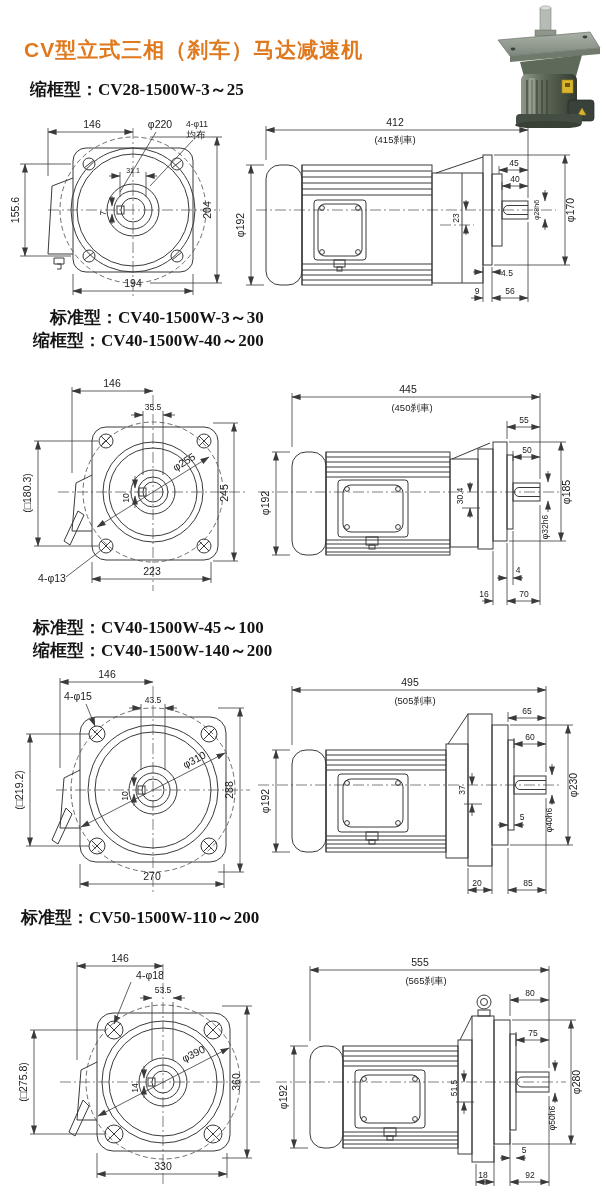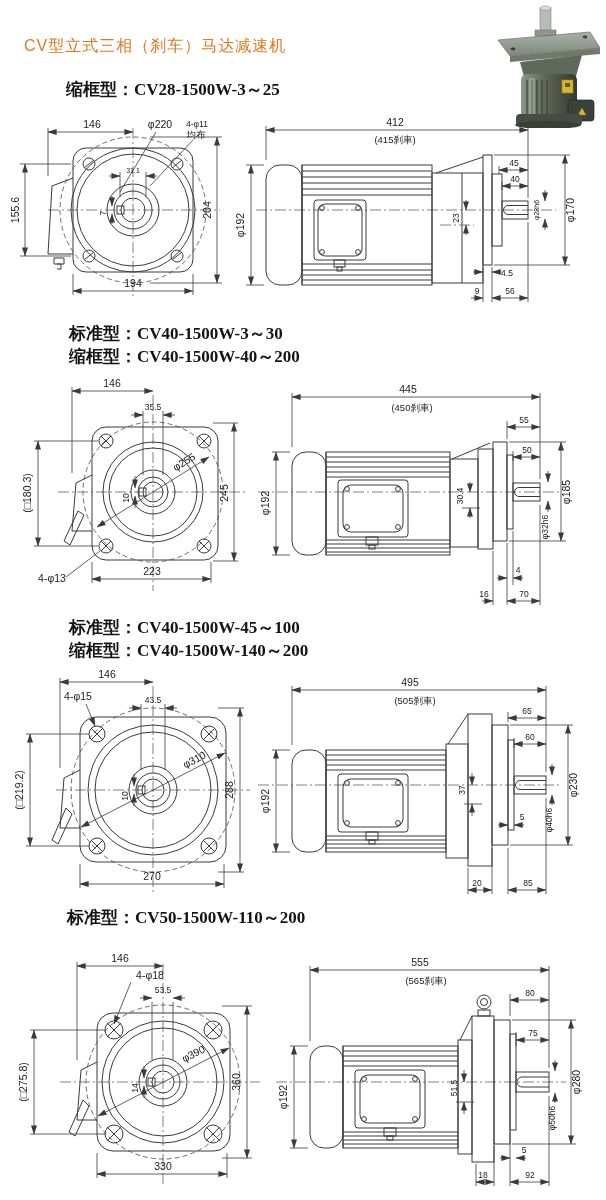--- a/index.html
+++ b/index.html
@@ -1,21 +1,21 @@
 <!DOCTYPE html>
 <html><head>
 <meta charset="utf-8">
 <style>
   html,body{margin:0;padding:0;background:#fff;}
   #page{position:relative;width:606px;height:1200px;background:#fff;overflow:hidden;
         font-family:"Liberation Sans",sans-serif;}
-  .title{position:absolute;left:24px;top:36px;font-size:16px;font-weight:normal;
+  .title{position:absolute;left:24px;top:36px;font-size:21px;font-weight:bold;
          letter-spacing:1px;color:#e0791e;font-family:"Liberation Sans",sans-serif;}
   .model-line{font-size:17px;font-weight:bold;color:#141414;line-height:23px;
-         font-family:"Liberation Serif",serif;white-space:nowrap;margin-left:36px;}
+         font-family:"Liberation Serif",serif;white-space:nowrap;}
   .mblock{position:absolute;}
   svg{position:absolute;left:0;}
   svg text{font-family:"Liberation Sans",sans-serif;fill:#1a1a1a;font-size:10.5px;text-anchor:middle;}
   text.sm{font-size:8.5px;}  text.xs{font-size:7px;}
   text.cn{font-size:9.5px;}
   .s{stroke:#3a3a3a;stroke-width:1;fill:none;}
   .dim{stroke:#3a3a3a;stroke-width:.8;fill:none;}
   .cl{stroke:#4a4a4a;stroke-width:.7;fill:none;stroke-dasharray:11 3 2 3;}
   .dsh{stroke:#4a4a4a;stroke-width:.8;fill:none;stroke-dasharray:5 3;}
 </style>
@@ -201,21 +201,21 @@
       <line class="dim" x1="502" y1="160" x2="492" y2="160" marker-end="url(#ae)"></line>
       <text class="sm" x="507" y="164">4.5</text>
       <line class="dim" x1="471" y1="186" x2="483" y2="186" marker-end="url(#ae)"></line>
       <text class="sm" x="477" y="182">9</text>
       <line class="dim" x1="492" y1="186" x2="528" y2="186" marker-start="url(#as)" marker-end="url(#ae)"></line>
       <line class="dim" x1="528" y1="110" x2="528" y2="190"></line>
       <text class="sm" x="510" y="182">56</text>
     </g>
   </svg>
 
-  <div class="mblock" style="left:33px;top:322px;">
+  <div class="mblock" style="left:33px;top:306px;text-align:right;">
     <div class="model-line">标准型：CV40-1500W-3～30</div>
     <div class="model-line">缩框型：CV40-1500W-40～200</div>
   </div>
 
   <svg style="top:365px;" width="606" height="250" viewBox="0 0 606 250">
     <g>
       <line class="cl" x1="153" y1="30" x2="153" y2="226"></line>
       <line class="cl" x1="58" y1="127" x2="246" y2="127"></line>
       <rect class="s" x="92" y="62" width="126" height="133" rx="14"></rect>
       <circle class="dsh" cx="153" cy="127" r="70"></circle>
@@ -476,21 +476,21 @@
       <line class="dim" x1="492" y1="186" x2="492" y2="232"></line>
       <line class="dim" x1="468" y1="228" x2="492" y2="228" marker-start="url(#as)" marker-end="url(#ae)"></line>
       <text class="sm" x="477" y="224">20</text>
       <line class="dim" x1="508" y1="186" x2="508" y2="232"></line>
       <line class="dim" x1="508" y1="228" x2="546" y2="228" marker-start="url(#as)" marker-end="url(#ae)"></line>
       <line class="dim" x1="546" y1="136" x2="546" y2="232"></line>
       <text class="sm" x="528" y="224">85</text>
     </g>
   </svg>
 
-  <div class="mblock" style="left:31px;top:906px;">
+  <div class="mblock" style="left:21px;top:906px;">
     <div class="model-line">标准型：CV50-1500W-110～200</div>
   </div>
 
   <svg style="top:936px;" width="606" height="264" viewBox="0 0 606 264">
     <g>
       <line class="cl" x1="163" y1="28" x2="163" y2="250"></line>
       <line class="cl" x1="60" y1="146" x2="260" y2="146"></line>
       <rect class="s" x="97" y="77" width="133" height="138" rx="16"></rect>
       <circle class="dsh" cx="163" cy="146" r="77"></circle>
       <circle class="s" cx="163" cy="146" r="61"></circle>

